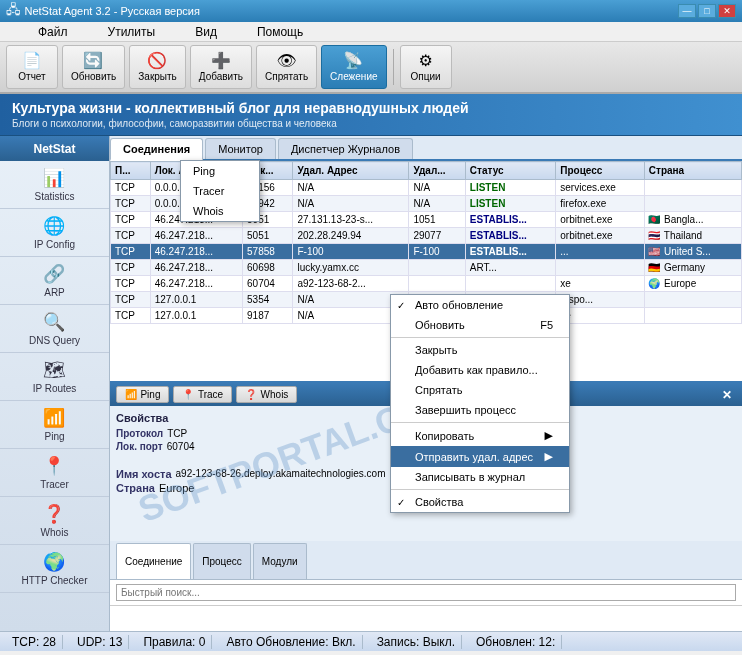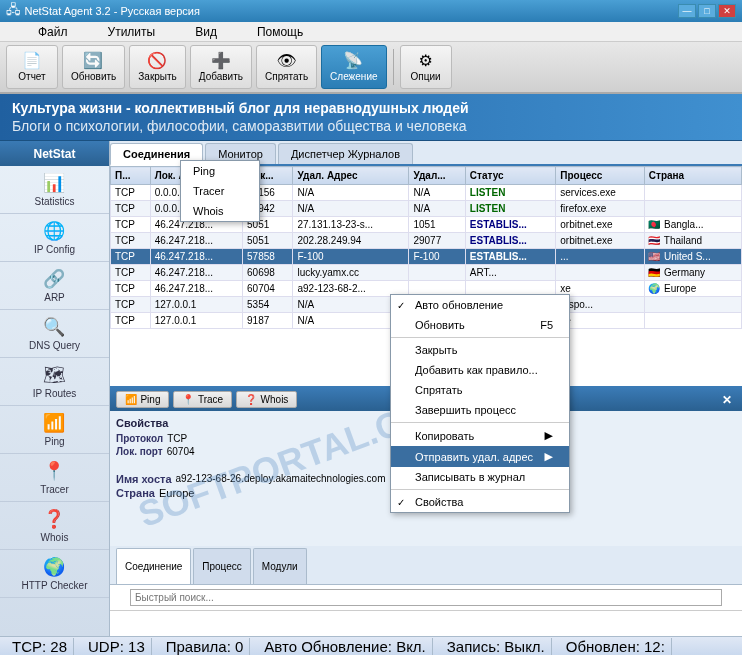--- a/index.html
+++ b/index.html
@@ -19,21 +19,21 @@
     
     .toolbar { background: linear-gradient(to bottom, #e8e8e8, #d0d0d0); height: 52px; display: flex; align-items: center; padding: 0 6px; gap: 4px; border-bottom: 2px solid #aaa; }
     .toolbar-btn { display: flex; flex-direction: column; align-items: center; padding: 3px 8px; background: linear-gradient(to bottom, #f5f5f5, #ddd); border: 1px solid #bbb; border-radius: 3px; cursor: pointer; min-width: 52px; height: 44px; justify-content: center; gap: 2px; font-size: 10px; }
     .toolbar-btn.active { background: linear-gradient(to bottom, #4a9fd4, #2b7db5); color: white; border-color: #1a6da0; }
     .toolbar-btn .icon { font-size: 16px; line-height: 1; }
     .toolbar-sep { width: 1px; height: 36px; background: #aaa; margin: 0 2px; }
 
     
     .banner { background: linear-gradient(to right, #2060a0, #4090d0); padding: 6px 12px; color: white; border-bottom: 1px solid #1a5080; }
     .banner-title { font-size: 14px; font-weight: bold; margin-bottom: 2px; }
-    .banner-sub { font-size: 14px; opacity: 0.85; }
+    .banner-sub { font-size: 10px; opacity: 0.85; }
 
     
     .main-layout { display: flex; height: calc(655px - 22px - 20px - 52px - 46px - 20px); }
     
     
     .sidebar { width: 110px; background: linear-gradient(to bottom, #e8f0f8, #d0dcea); border-right: 1px solid #aabbcc; display: flex; flex-direction: column; }
     .sidebar-header { background: linear-gradient(to bottom, #3a7ab5, #2a6090); color: white; padding: 6px; text-align: center; font-weight: bold; font-size: 12px; height: 25px; display: flex; align-items: center; justify-content: center; }
     .sidebar-item { display: flex; flex-direction: column; align-items: center; padding: 6px 4px; cursor: pointer; border-bottom: 1px solid #c0ccdc; font-size: 10px; color: #334; gap: 2px; }
     .sidebar-item .icon { font-size: 18px; }
 
@@ -60,36 +60,36 @@
     .properties-header { background: linear-gradient(to bottom, #3a7ab5, #2a6090); color: white; padding: 3px 6px; font-weight: bold; margin: -6px -6px 6px -6px; display: flex; align-items: center; gap: 4px; justify-content: space-between; }
     .properties-toolbar { display: flex; gap: 4px; }
     .prop-btn { padding: 2px 8px; background: linear-gradient(to bottom, #f0f0f0, #d8d8d8); border: 1px solid #aaa; border-radius: 2px; cursor: pointer; font-size: 10px; display: flex; align-items: center; gap: 3px; }
     .properties-grid { display: grid; grid-template-columns: 1fr 1fr; gap: 2px 10px; font-size: 10px; }
     .prop-row { display: flex; gap: 4px; }
     .prop-label { color: #336; font-weight: bold; white-space: nowrap; }
     .prop-value { color: #000; }
     .watermark { position: absolute; color: rgba(100,150,200,0.35); font-size: 36px; font-weight: bold; transform: rotate(-20deg); pointer-events: none; white-space: nowrap; top: 50px; left: 20px; }
 
     
-    .status-bar { background: linear-gradient(to bottom, #e0e8f5, #c8d8ee); height: 20px; display: flex; align-items: center; padding: 0 6px; gap: 8px; font-size: 15px; border-top: 1px solid #aabbcc; }
+    .status-bar { background: linear-gradient(to bottom, #e0e8f5, #c8d8ee); height: 20px; display: flex; align-items: center; padding: 0 6px; gap: 8px; font-size: 12px; border-top: 1px solid #aabbcc; }
     .status-item { padding: 0 6px; border-right: 1px solid #aabbcc; }
 
     
     .context-menu { position: absolute; top: 294px; left: 390px; background: white; border: 1px solid #8899aa; box-shadow: 2px 2px 6px rgba(0,0,0,0.3); z-index: 100; min-width: 180px; font-size: 11px; }
     .ctx-item { padding: 4px 16px 4px 24px; cursor: pointer; position: relative; white-space: nowrap; display: flex; align-items: center; justify-content: space-between; }
     .ctx-item.checked::before { content: '✓'; position: absolute; left: 6px; font-size: 10px; }
     .ctx-separator { height: 1px; background: #ccc; margin: 2px 0; }
     .ctx-arrow { margin-left: 10px; }
 
     
     .submenu { position: absolute; left: 180px; top: 160px; background: white; border: 1px solid #8899aa; box-shadow: 2px 2px 6px rgba(0,0,0,0.3); z-index: 101; min-width: 80px; }
     .sub-item { padding: 4px 12px; cursor: pointer; }
 
     
-    .search-box { padding: 4px 20px; border-bottom: 1px solid #ccc; }
+    .search-box { padding: 4px 6px; border-bottom: 1px solid #ccc; }
     .search-input { width: 100%; border: 1px solid #aaa; padding: 2px 4px; font-size: 10px; background: white; }
 
     
     .conn-tabs { display: flex; background: #e0eaf5; border-bottom: 1px solid #aabbcc; padding: 2px 6px 0 6px; gap: 2px; }
     .conn-tab { padding: 12px 8px; font-size: 10px; cursor: pointer; border: 1px solid #aabbcc; border-bottom: none; border-radius: 2px 2px 0 0; background: #d0dcec; }
     .conn-tab.active { background: white; }
 
     .close-x { cursor: pointer; font-size: 12px; color: white; padding: 0 4px; }
   </style>
 </head>

